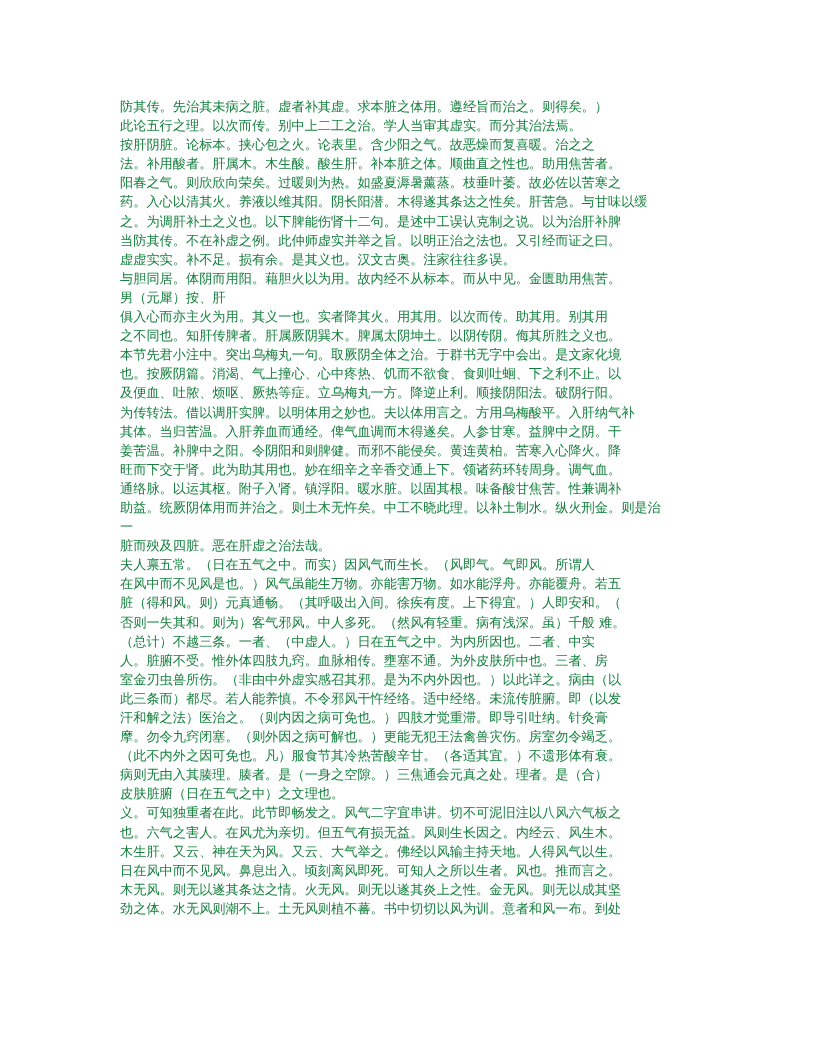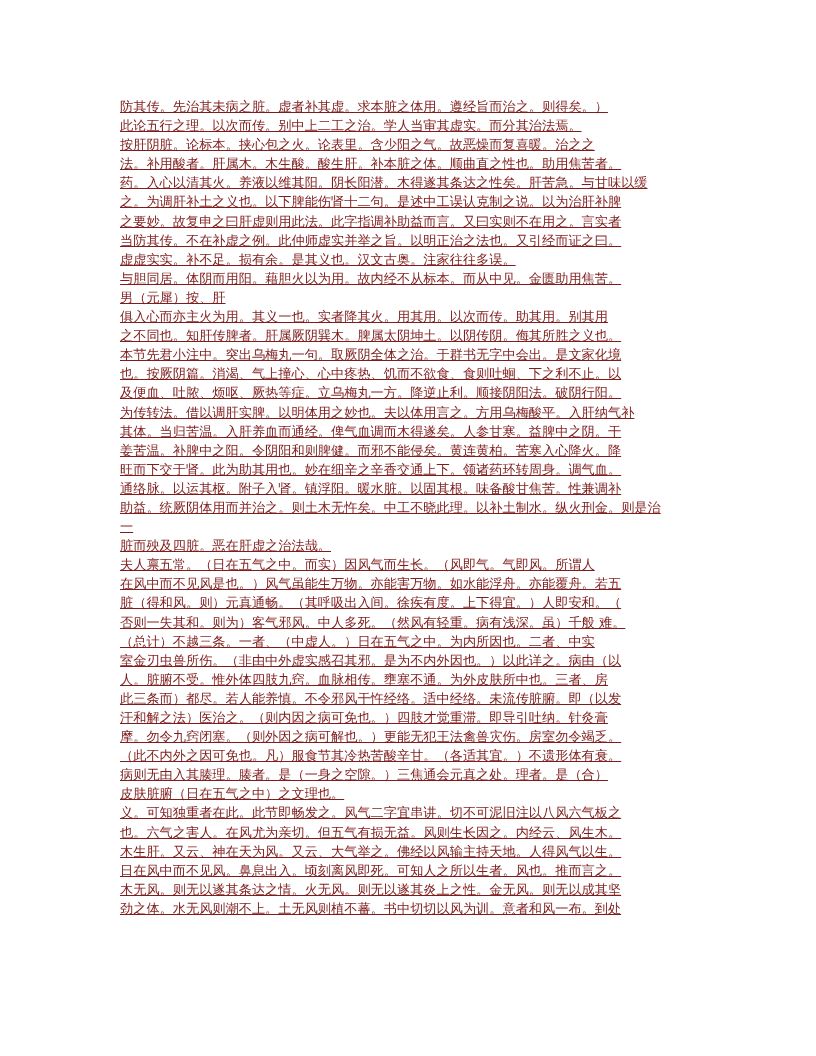--- a/index.html
+++ b/index.html
@@ -5,37 +5,36 @@
   html, body { margin: 0; padding: 0; background: #ffffff; }
   body { width: 816px; height: 1056px; position: relative; overflow: hidden; }
   .page {
     position: absolute;
     left: 120px;
     top: 97px;
     width: 560px;
     font-family: "DejaVu Sans", "Liberation Sans", sans-serif;
     font-size: 13.2px;
     line-height: 19.1px;
-    color: #7f1d1d;
+    color: #15803d;
     white-space: nowrap;
-    text-decoration: underline;
   }
   .line { display: block; height: 19.1px; white-space: pre; }
 </style>
 </head>
 <body>
 
 <div class="page">
   <span class="line">防其传。先治其未病之脏。虚者补其虚。求本脏之体用。遵经旨而治之。则得矣。）</span>
   <span class="line">此论五行之理。以次而传。别中上二工之治。学人当审其虚实。而分其治法焉。</span>
   <span class="line">按肝阴脏。论标本。挟心包之火。论表里。含少阳之气。故恶燥而复喜暖。治之之</span>
   <span class="line">法。补用酸者。肝属木。木生酸。酸生肝。补本脏之体。顺曲直之性也。助用焦苦者。</span>
+  <span class="line">阳春之气。则欣欣向荣矣。过暖则为热。如盛夏溽暑薰蒸。枝垂叶萎。故必佐以苦寒之</span>
   <span class="line">药。入心以清其火。养液以维其阳。阴长阳潜。木得遂其条达之性矣。肝苦急。与甘味以缓</span>
   <span class="line">之。为调肝补土之义也。以下脾能伤肾十二句。是述中工误认克制之说。以为治肝补脾</span>
-  <span class="line">之要妙。故复申之曰肝虚则用此法。此字指调补助益而言。又曰实则不在用之。言实者</span>
   <span class="line">当防其传。不在补虚之例。此仲师虚实并举之旨。以明正治之法也。又引经而证之曰。</span>
   <span class="line">虚虚实实。补不足。损有余。是其义也。汉文古奥。注家往往多误。</span>
   <span class="line">与胆同居。体阴而用阳。藉胆火以为用。故内经不从标本。而从中见。金匮助用焦苦。</span>
   <span class="line">男（元犀）按、肝</span>
   <span class="line">俱入心而亦主火为用。其义一也。实者降其火。用其用。以次而传。助其用。别其用</span>
   <span class="line">之不同也。知肝传脾者。肝属厥阴巽木。脾属太阴坤土。以阴传阴。侮其所胜之义也。</span>
   <span class="line">本节先君小注中。突出乌梅丸一句。取厥阴全体之治。于群书无字中会出。是文家化境</span>
   <span class="line">也。按厥阴篇。消渴、气上撞心、心中疼热、饥而不欲食、食则吐蛔、下之利不止。以</span>
   <span class="line">及便血、吐脓、烦呕、厥热等症。立乌梅丸一方。降逆止利。顺接阴阳法。破阴行阳。</span>
   <span class="line">为传转法。借以调肝实脾。以明体用之妙也。夫以体用言之。方用乌梅酸平。入肝纳气补</span>
@@ -44,22 +43,22 @@
   <span class="line">旺而下交于肾。此为助其用也。妙在细辛之辛香交通上下。领诸药环转周身。调气血。</span>
   <span class="line">通络脉。以运其枢。附子入肾。镇浮阳。暖水脏。以固其根。味备酸甘焦苦。性兼调补</span>
   <span class="line">助益。统厥阴体用而并治之。则土木无忤矣。中工不晓此理。以补土制水。纵火刑金。则是治</span>
   <span class="line">一</span>
   <span class="line">脏而殃及四脏。恶在肝虚之治法哉。</span>
   <span class="line">夫人禀五常。（日在五气之中。而实）因风气而生长。（风即气。气即风。所谓人</span>
   <span class="line">在风中而不见风是也。）风气虽能生万物。亦能害万物。如水能浮舟。亦能覆舟。若五</span>
   <span class="line">脏（得和风。则）元真通畅。（其呼吸出入间。徐疾有度。上下得宜。）人即安和。（</span>
   <span class="line">否则一失其和。则为）客气邪风。中人多死。（然风有轻重。病有浅深。虽）千般 难。</span>
   <span class="line">（总计）不越三条。一者、（中虚人。）日在五气之中。为内所因也。二者、中实</span>
+  <span class="line">人。脏腑不受。惟外体四肢九窍。血脉相传。壅塞不通。为外皮肤所中也。三者、房</span>
   <span class="line">室金刃虫兽所伤。（非由中外虚实感召其邪。是为不内外因也。）以此详之。病由（以</span>
-  <span class="line">人。脏腑不受。惟外体四肢九窍。血脉相传。壅塞不通。为外皮肤所中也。三者、房</span>
   <span class="line">此三条而）都尽。若人能养慎。不令邪风干忤经络。适中经络。未流传脏腑。即（以发</span>
   <span class="line">汗和解之法）医治之。（则内因之病可免也。）四肢才觉重滞。即导引吐纳。针灸膏</span>
   <span class="line">摩。勿令九窍闭塞。（则外因之病可解也。）更能无犯王法禽兽灾伤。房室勿令竭乏。</span>
   <span class="line">（此不内外之因可免也。凡）服食节其冷热苦酸辛甘。（各适其宜。）不遗形体有衰。</span>
   <span class="line">病则无由入其腠理。腠者。是（一身之空隙。）三焦通会元真之处。理者。是（合）</span>
   <span class="line">皮肤脏腑（日在五气之中）之文理也。</span>
   <span class="line">义。可知独重者在此。此节即畅发之。风气二字宜串讲。切不可泥旧注以八风六气板之</span>
   <span class="line">也。六气之害人。在风尤为亲切。但五气有损无益。风则生长因之。内经云、风生木。</span>
   <span class="line">木生肝。又云、神在天为风。又云、大气举之。佛经以风输主持天地。人得风气以生。</span>
   <span class="line">日在风中而不见风。鼻息出入。顷刻离风即死。可知人之所以生者。风也。推而言之。</span>

